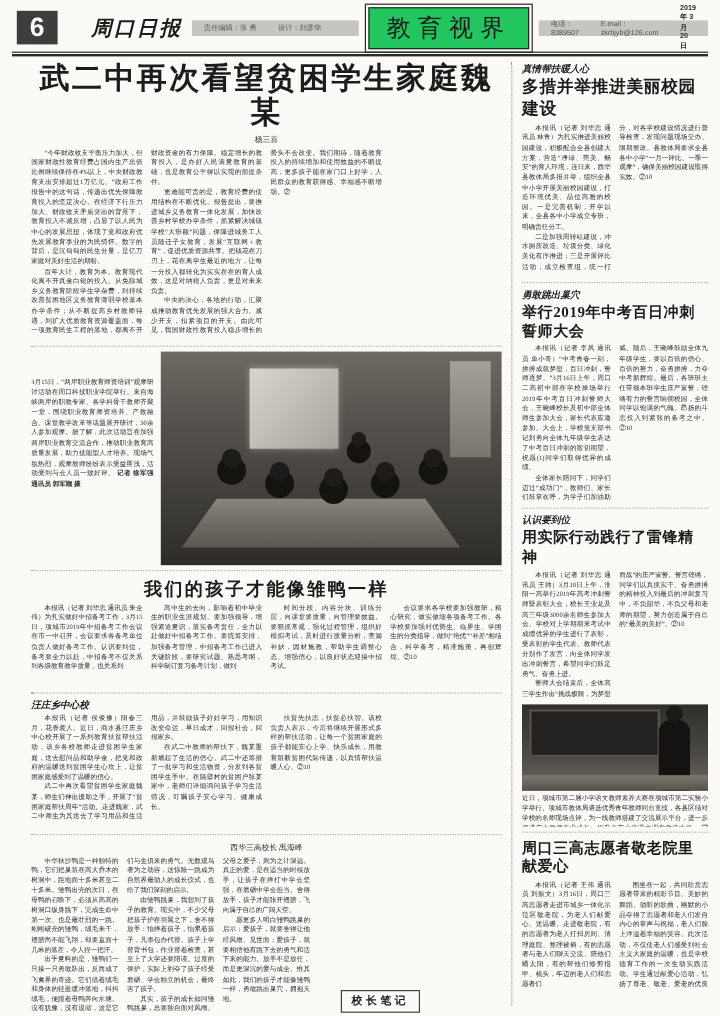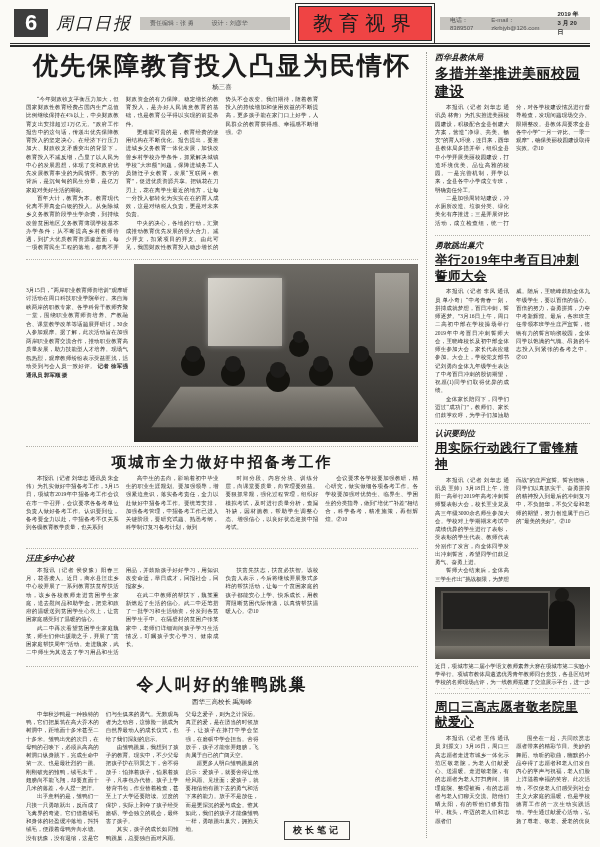--- a/index.html
+++ b/index.html
@@ -6,37 +6,37 @@
   html,body { background:#e8e6e1; }
   .page {
     position:relative; width:600px; height:847px; margin:0 auto;
     background:#fbfaf6; overflow:hidden;
     font-family:"Liberation Serif", serif; color:#1c1c1c;
   }
   
   .masthead { display:flex; align-items:center; height:40px; padding:6px 10px 0 14px; gap:8px; }
   .pagenum { width:34px; height:28px; background:#3d3d3d; color:#fff; font-family:"Liberation Sans",sans-serif;
     font-size:22px; font-weight:bold; display:flex; align-items:center; justify-content:center; }
-  .paper-name { font-size:17px; font-weight:normal; font-style:italic; letter-spacing:2px; white-space:nowrap; }
+  .paper-name { font-size:17px; font-weight:bold; font-style:italic; letter-spacing:2px; white-space:nowrap;margin-left:20px; }
   .grey-bar { background:#c7c5c0; height:13px; display:flex; align-items:center; gap:18px;
     padding:0 10px; font-family:"Liberation Sans",sans-serif; font-size:6px; color:#555; flex:1; }
   .grey-bar.left { max-width:170px; }
   .section-box { border:1px solid #2a2a2a; outline:1px solid #2a2a2a; outline-offset:2px;
-    padding:3px 14px; font-size:20px; letter-spacing:6px; white-space:nowrap; background:#ef4444; }
+    padding:3px 14px; font-size:20px; letter-spacing:6px; white-space:nowrap; background:#22c55e; }
   .header-rule { border-top:1px solid #2b2b2b; border-bottom:2px solid #2b2b2b; height:4px; margin:3px 10px 0 10px; }
   
   .content { display:flex; padding:5px 10px 4px 26px; gap:8px; height:795px; }
   .col-main { width:392px; display:flex; flex-direction:column; }
   .col-right { flex:1; border-left:1px dotted #9a9a94; padding-left:8px; display:flex; flex-direction:column; }
   .sep { border-top:1px dotted #b3b1aa; margin:4px 0; }
   
   .kicker { font-size:8px; font-weight:bold; font-style:italic; margin-bottom:2px; }
   .headline-xl { text-align:center; font-size:25px; font-weight:bold; letter-spacing:2px; line-height:1.15; }
   .headline-md { text-align:center; font-size:15px; font-weight:bold; letter-spacing:2px; margin:2px 0; }
-  .headline-sm { font-size:12.5px; font-weight:bold; letter-spacing:0.5px; line-height:1.25; margin:2px 0 3px 0;text-decoration:underline; }
+  .headline-sm { font-size:12.5px; font-weight:bold; letter-spacing:0.5px; line-height:1.25; margin:2px 0 3px 0; }
   .byline { text-align:center; font-size:6.5px; color:#333; margin:2px 0 3px 0; }
   .bodytext { font-size:5.5px; line-height:1.5; text-align:justify; color:#2d2d2d; overflow:hidden; column-fill:auto; }
   .bodytext p { text-indent:2em; }
   .cols4 { column-count:4; column-gap:7px; }
   .cols5 { column-count:5; column-gap:7px; }
   .cols2 { column-count:2; column-gap:7px; }
   
   .photo-row { display:flex; gap:6px; }
   .caption-left { width:102px; font-size:5.5px; line-height:1.55; text-align:justify; color:#2d2d2d; overflow:hidden; padding-top:22px; }
   .credit { font-weight:bold; }
@@ -78,21 +78,21 @@
       <span style="color:#2a2a2a;font-weight:bold;">2019 年 3 月 20 日</span>
     </div>
   </div>
   <div class="header-rule"></div>
 
   <div class="content">
 
     <div class="col-main">
 
       <div>
-        <div class="headline-xl">优先保障教育投入凸显为民情怀</div>
+        <div class="headline-xl">武二中再次看望贫困学生家庭魏某</div>
         <div class="byline">杨三喜</div>
         <div class="bodytext cols4" style="height:160px;">
           <p>“今年财政收支平衡压力加大，但国家财政性教育经费占国内生产总值比例继续保持在4%以上，中央财政教育支出安排超过1万亿元。”政府工作报告中的这句话，传递出优先保障教育投入的坚定决心。在经济下行压力加大、财政收支矛盾突出的背景下，教育投入不减反增，凸显了以人民为中心的发展思想，体现了党和政府优先发展教育事业的为民情怀。数字的背后，是沉甸甸的民生分量，是亿万家庭对美好生活的期盼。</p>
           <p>百年大计，教育为本。教育现代化离不开真金白银的投入。从免除城乡义务教育阶段学生学杂费，到持续改善贫困地区义务教育薄弱学校基本办学条件；从不断提高乡村教师待遇，到扩大优质教育资源覆盖面，每一项教育民生工程的落地，都离不开财政资金的有力保障。稳定增长的教育投入，是办好人民满意教育的基础，也是教育公平得以实现的前提条件。</p>
           <p>更难能可贵的是，教育经费的使用结构在不断优化。报告提出，要推进城乡义务教育一体化发展，加快改善乡村学校办学条件，抓紧解决城镇学校“大班额”问题，保障进城务工人员随迁子女教育，发展“互联网＋教育”，促进优质资源共享。把钱花在刀刃上，花在离学生最近的地方，让每一分投入都转化为实实在在的育人成效，这是对纳税人负责，更是对未来负责。</p>
           <p>中央的决心，各地的行动，汇聚成推动教育优先发展的强大合力。减少开支，扣紧项目的开支。由此可见，我国财政性教育投入稳步增长的势头不会改变。我们期待，随着教育投入的持续增加和使用效益的不断提高，更多孩子能在家门口上好学，人民群众的教育获得感、幸福感不断增强。②</p>
         </div>
       </div>
 
       <div class="sep"></div>
@@ -111,21 +111,21 @@
           <div class="head" style="left:48%;top:55%;"></div>
           <div class="head" style="left:63%;top:52%;"></div>
           <div class="head" style="left:77%;top:46%;"></div>
           <div class="head" style="left:56%;top:38%;width:12px;height:12px;"></div>
         </div>
       </div>
 
       <div class="sep"></div>
 
       <div>
-        <div class="headline-md">项城市全力做好中招备考工作</div>
+        <div class="headline-md">我们的孩子才能像雏鸭一样</div>
         <div class="bodytext cols4" style="height:70px;">
           <p>本报讯（记者 刘华志 通讯员 朱全伟）为扎实做好中招备考工作，3月15日，项城市2019年中招备考工作会议在市一中召开，会议要求各备考单位负责人做好备考工作。认识要到位，备考要全力以赴，中招备考不仅关系到各级教育教学质量，也关系到</p>
           <p>高中生的去向，影响着初中毕业生的职业生涯规划。要加强领导，增强紧迫意识，落实备考责任，全力以赴做好中招备考工作。要统筹安排，加强备考管理，中招备考工作已进入关键阶段，要研究试题、熟悉考纲，科学制订复习备考计划，做到</p>
           <p>时间分段、内容分块、训练分层，向课堂要质量，向管理要效益。要狠抓常规，强化过程管理，组织好模拟考试，及时进行质量分析，查漏补缺，因材施教，帮助学生调整心态、增强信心，以良好状态迎接中招考试。</p>
           <p>会议要求各学校要加强教研，精心研究，做实做细各项备考工作。各学校要加强对优势生、临界生、学困生的分类指导，做到“培优”“补差”相结合，科学备考，精准施策，再创辉煌。②10</p>
         </div>
       </div>
 
       <div class="sep"></div>
 
@@ -135,38 +135,37 @@
           <p>本报讯（记者 侯俊豫）阳春三月，花香袭人。近日，商水县汪庄乡中心校开展了一系列教育扶贫帮扶活动，该乡各校教师走进贫困学生家庭，送去慰问品和助学金，把党和政府的温暖送到贫困学生心坎上，让贫困家庭感受到了温暖的信心。</p>
           <p>武二中再次看望贫困学生家庭魏某，师生们伸出援助之手，开展了“贫困家庭帮扶周年”活动。走进魏家，武二中师生为其送去了学习用品和生活用品，并鼓励孩子好好学习，用知识改变命运，早日成才，回报社会，回报家乡。</p>
           <p>在武二中教师的帮扶下，魏某重新燃起了生活的信心。武二中还筹措了一批学习和生活物资，分发到各贫困学生手中。在隔壁村的贫困户张某家中，老师们详细询问孩子学习生活情况，叮嘱孩子安心学习、健康成长。</p>
           <p>扶贫先扶志，扶贫必扶智。该校负责人表示，今后将继续开展形式多样的帮扶活动，让每一个贫困家庭的孩子都能安心上学、快乐成长，用教育阻断贫困代际传递，以真情帮扶温暖人心。②10</p>
         </div>
       </div>
 
       <div class="sep"></div>
 
       <div class="essay-wrap">
-        <div class="headline-md" style="font-size:17px;">令人叫好的雏鸭跳巢</div>
         <div class="byline">西华三高校长 禹海峰</div>
         <div class="bodytext cols5" style="height:132px;">
           <p>中华秋沙鸭是一种独特的鸭，它们把巢筑在高大乔木的树洞中，距地面十多米甚至二十多米。雏鸭出壳的次日，在母鸭的召唤下，必须从高高的树洞口纵身跳下，完成生命中第一次、也是最壮烈的一跳。刚刚破壳的雏鸭，绒毛未干，翅膀尚不能飞翔，却要直面十几米的落差，令人捏一把汗。</p>
           <p>出乎意料的是，雏鸭们一只接一只勇敢跃出，反而成了飞禽界的奇迹。它们借着绒毛和身体的轻盈缓冲落地，抖抖绒毛，便跟着母鸭奔向水塘。没有犹豫，没有退缩，这是它们与生俱来的勇气。无数观鸟者为之动容，这惊险一跳成为自然界最动人的成长仪式，也给了我们深刻的启示。</p>
           <p>由雏鸭跳巢，我想到了孩子的教育。现实中，不少父母把孩子护在羽翼之下，舍不得放手：怕摔着孩子，怕累着孩子，凡事包办代替。孩子上学替背书包，作业替着检查，甚至上了大学还要陪读。过度的保护，实际上剥夺了孩子经受磨砺、学会独立的机会，最终害了孩子。</p>
           <p>其实，孩子的成长如同雏鸭跳巢，总要独自面对风雨。父母之爱子，则为之计深远。真正的爱，是在适当的时候放手，让孩子在摔打中学会坚强，在磨砺中学会担当。舍得放手，孩子才能张开翅膀，飞向属于自己的广阔天空。</p>
           <p>愿更多人明白雏鸭跳巢的启示：爱孩子，就要舍得让他经风雨、见世面；爱孩子，就要相信他有跳下去的勇气和活下来的能力。放手不是放任，而是更深沉的爱与成全。惟其如此，我们的孩子才能像雏鸭一样，勇敢跳出巢穴，拥抱天地。</p>
         </div>
         <div class="note-box">校长笔记</div>
       </div>
 
     </div>
 
     <div class="col-right">
 
       <div>
-        <div class="kicker">西华县教体局</div>
+        <div class="kicker">真情帮扶暖人心</div>
         <div class="headline-sm" style="font-size:14px;">多措并举推进美丽校园建设</div>
         <div class="bodytext cols2" style="height:128px;">
           <p>本报讯（记者 刘华志 通讯员 林青）为扎实推进美丽校园建设，积极配合全县创建大方案，营造“净绿、亮美、畅安”的育人环境，连日来，西华县教体局多措并举，组织全县中小学开展美丽校园建设，打造环境优美、品位高雅的校园。一是完善机制，开学以来，全县各中小学成立专班，明确责任分工。</p>
           <p>二是加强周转站建设，冲水厕所改造、垃圾分类、绿化美化有序推进；三是开展评比活动，成立检查组，统一打分，对各学校建设情况进行督导检查，发现问题现场交办、限期整改。县教体局要求全县各中小学“一月一评比、一季一观摩”，确保美丽校园建设取得实效。②10</p>
         </div>
       </div>
 
       <div class="sep"></div>
 
       <div>

